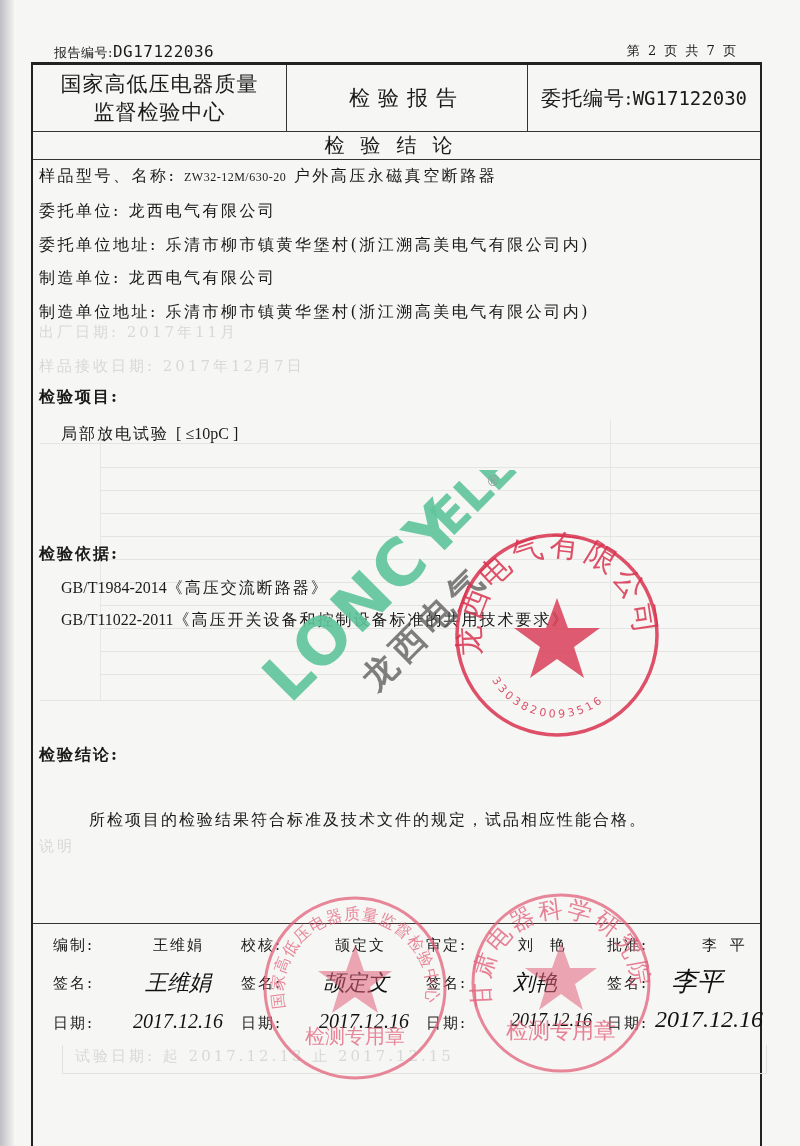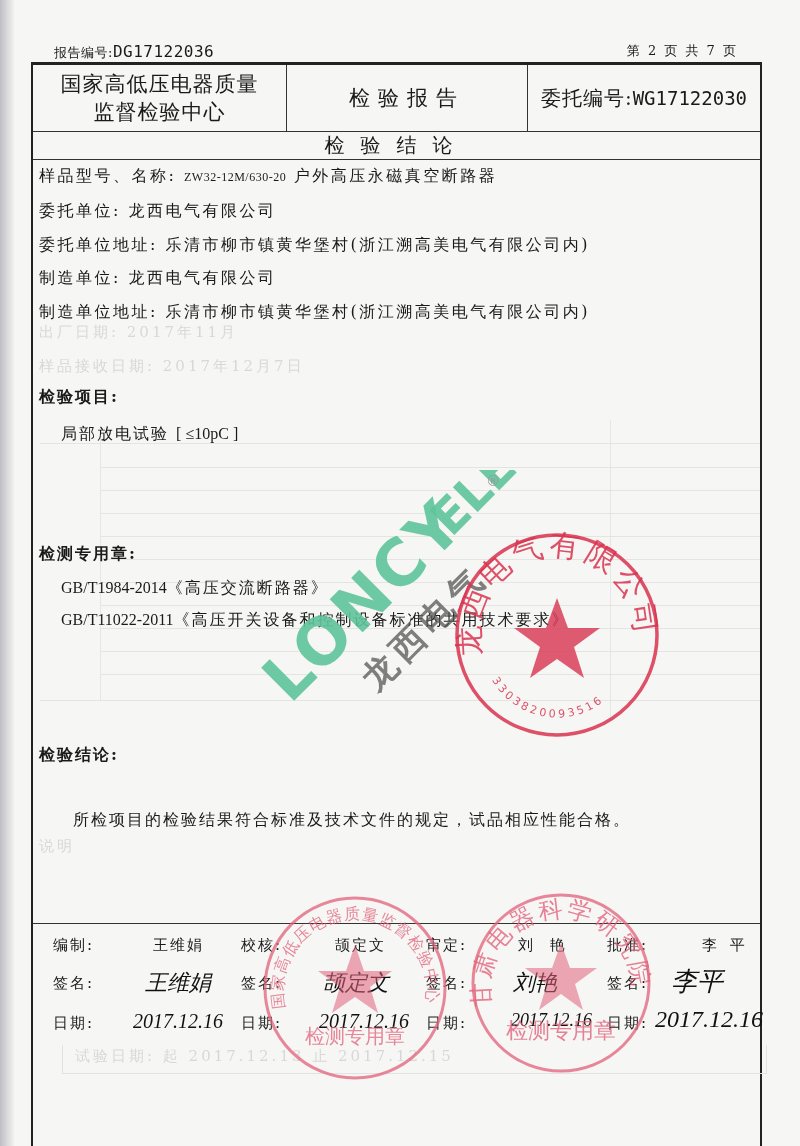--- a/index.html
+++ b/index.html
@@ -121,30 +121,30 @@
 
   <div class="bleed" style="left:6px; top:258px;">出厂日期: 2017年11月</div>
   <div class="bleed" style="left:6px; top:292px;">样品接收日期: 2017年12月7日</div>
 
   <div class="section-label" style="top:322px;">检验项目:</div>
   <div class="indent-line" style="top:359px;">
     <span>局部放电试验</span>
     <span class="latin">[ ≤10pC ]</span>
   </div>
 
-  <div class="section-label" style="top:479px;">检测专用章:</div>
+  <div class="section-label" style="top:479px;">检验依据:</div>
   <div class="indent-line" style="top:513px;">
     <span class="latin">GB/T1984-2014</span><span>《高压交流断路器》</span>
   </div>
   <div class="indent-line" style="top:545px;">
     <span class="latin">GB/T11022-2011</span><span>《高压开关设备和控制设备标准的共用技术要求》</span>
   </div>
 
   <div class="section-label" style="top:680px;">检验结论:</div>
-  <div class="indent-line" style="left:40px; top:745px;text-align:right;">所检项目的检验结果符合标准及技术文件的规定，试品相应性能合格。</div>
+  <div class="indent-line" style="left:56px; top:745px;text-align:right;">所检项目的检验结果符合标准及技术文件的规定，试品相应性能合格。</div>
   <div class="bleed" style="left:6px; top:772px;">说明</div>
 
   <div class="signoff">
 
     <div class="so" style="left:20px; top:12px;">编制:</div>
     <div class="so" style="left:120px; top:12px;">王维娟</div>
     <div class="so" style="left:208px; top:12px;">校核:</div>
     <div class="so" style="left:302px; top:12px;">颉定文</div>
     <div class="so" style="left:393px; top:12px;">审定:</div>
     <div class="so" style="left:485px; top:12px; letter-spacing:6px;text-align:right;">刘 艳</div>

